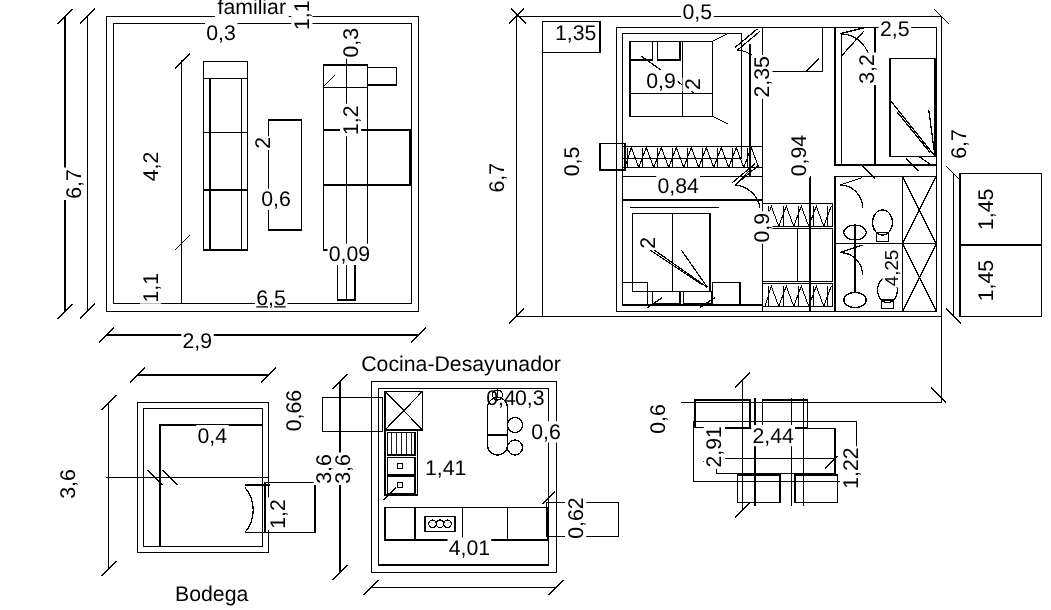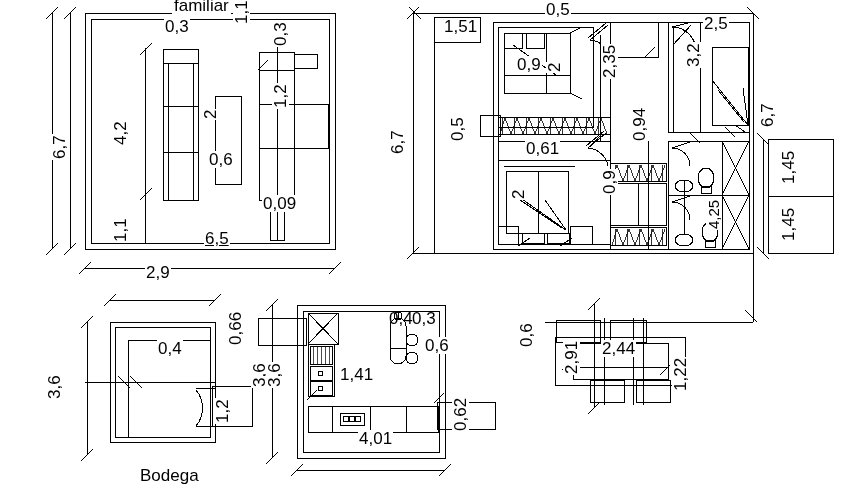--- a/index.html
+++ b/index.html
@@ -326,44 +326,45 @@
 <div class="lbl" style="left:204px;top:230px;text-decoration:underline;">6,5</div>
 <div class="lbl" style="left:145px;top:264px;">2,9</div>
 <div class="lbl rot" style="left:233px;top:25px;">1,1</div>
 <div class="lbl rot" style="left:272px;top:47px;">0,3</div>
 <div class="lbl rot" style="left:202px;top:120px;">2</div>
 <div class="lbl" style="left:208px;top:151px;">0,6</div>
 <div class="lbl rot" style="left:272px;top:109px;">1,2</div>
 <div class="lbl" style="left:262px;top:195px;">0,09</div>
 
 <div class="lbl rot" style="left:389px;top:155px;">6,7</div>
-<div class="lbl" style="left:443px;top:18px;">1,51</div>
+<div class="lbl" style="left:443px;top:18px;">1,35</div>
 <div class="lbl rot" style="left:449px;top:142px;">0,5</div>
 <div class="lbl" style="left:545px;top:1px;">0,5</div>
 <div class="lbl" style="left:516px;top:56px;">0,9</div>
 <div class="lbl rot" style="left:546px;top:73px;">2</div>
-<div class="lbl" style="left:525px;top:140px;">0,61</div>
+<div class="lbl" style="left:525px;top:140px;">0,84</div>
 <div class="lbl rot" style="left:601px;top:79px;">2,35</div>
 <div class="lbl rot" style="left:631px;top:142px;">0,94</div>
 <div class="lbl rot" style="left:601px;top:195px;">0,9</div>
 <div class="lbl rot" style="left:510px;top:200px;">2</div>
 <div class="lbl" style="left:703px;top:15px;">2,5</div>
 <div class="lbl rot" style="left:685px;top:68px;">3,2</div>
 <div class="lbl rot" style="left:759px;top:128px;">6,7</div>
 <div class="lbl rot" style="left:780px;top:185px;">1,45</div>
 <div class="lbl rot" style="left:780px;top:242px;">1,45</div>
 <div class="lbl rot" style="left:706px;top:230px;font-size:15px;">4,25</div>
 
 <div class="ttl" style="left:113px;top:467px;margin-left:25px;">Bodega</div>
 <div class="lbl rot" style="left:46px;top:400px;">3,6</div>
 <div class="lbl" style="left:157px;top:340px;">0,4</div>
 <div class="lbl rot" style="left:227px;top:346px;">0,66</div>
 <div class="lbl rot" style="left:214px;top:424px;">1,2</div>
 <div class="lbl rot" style="left:251px;top:388px;">3,6</div>
 
+<div class="ttl" style="left:287px;top:283px;">Cocina-Desayunador</div>
 <div class="lbl rot" style="left:266px;top:388px;">3,6</div>
 <div class="lbl" style="left:339px;top:366px;">1,41</div>
 <div class="lbl" style="left:358px;top:430px;">4,01</div>
 <div class="lbl rot" style="left:452px;top:432px;">0,62</div>
 <div class="lbl" style="left:388px;top:310px;background:transparent;">0,4</div>
 <div class="lbl" style="left:411px;top:310px;background:transparent;">0,3</div>
 <div class="lbl" style="left:424px;top:337px;">0,6</div>
 
 <div class="lbl rot" style="left:518px;top:348px;">0,6</div>
 <div class="lbl rot" style="left:563px;top:375px;">2,91</div>

